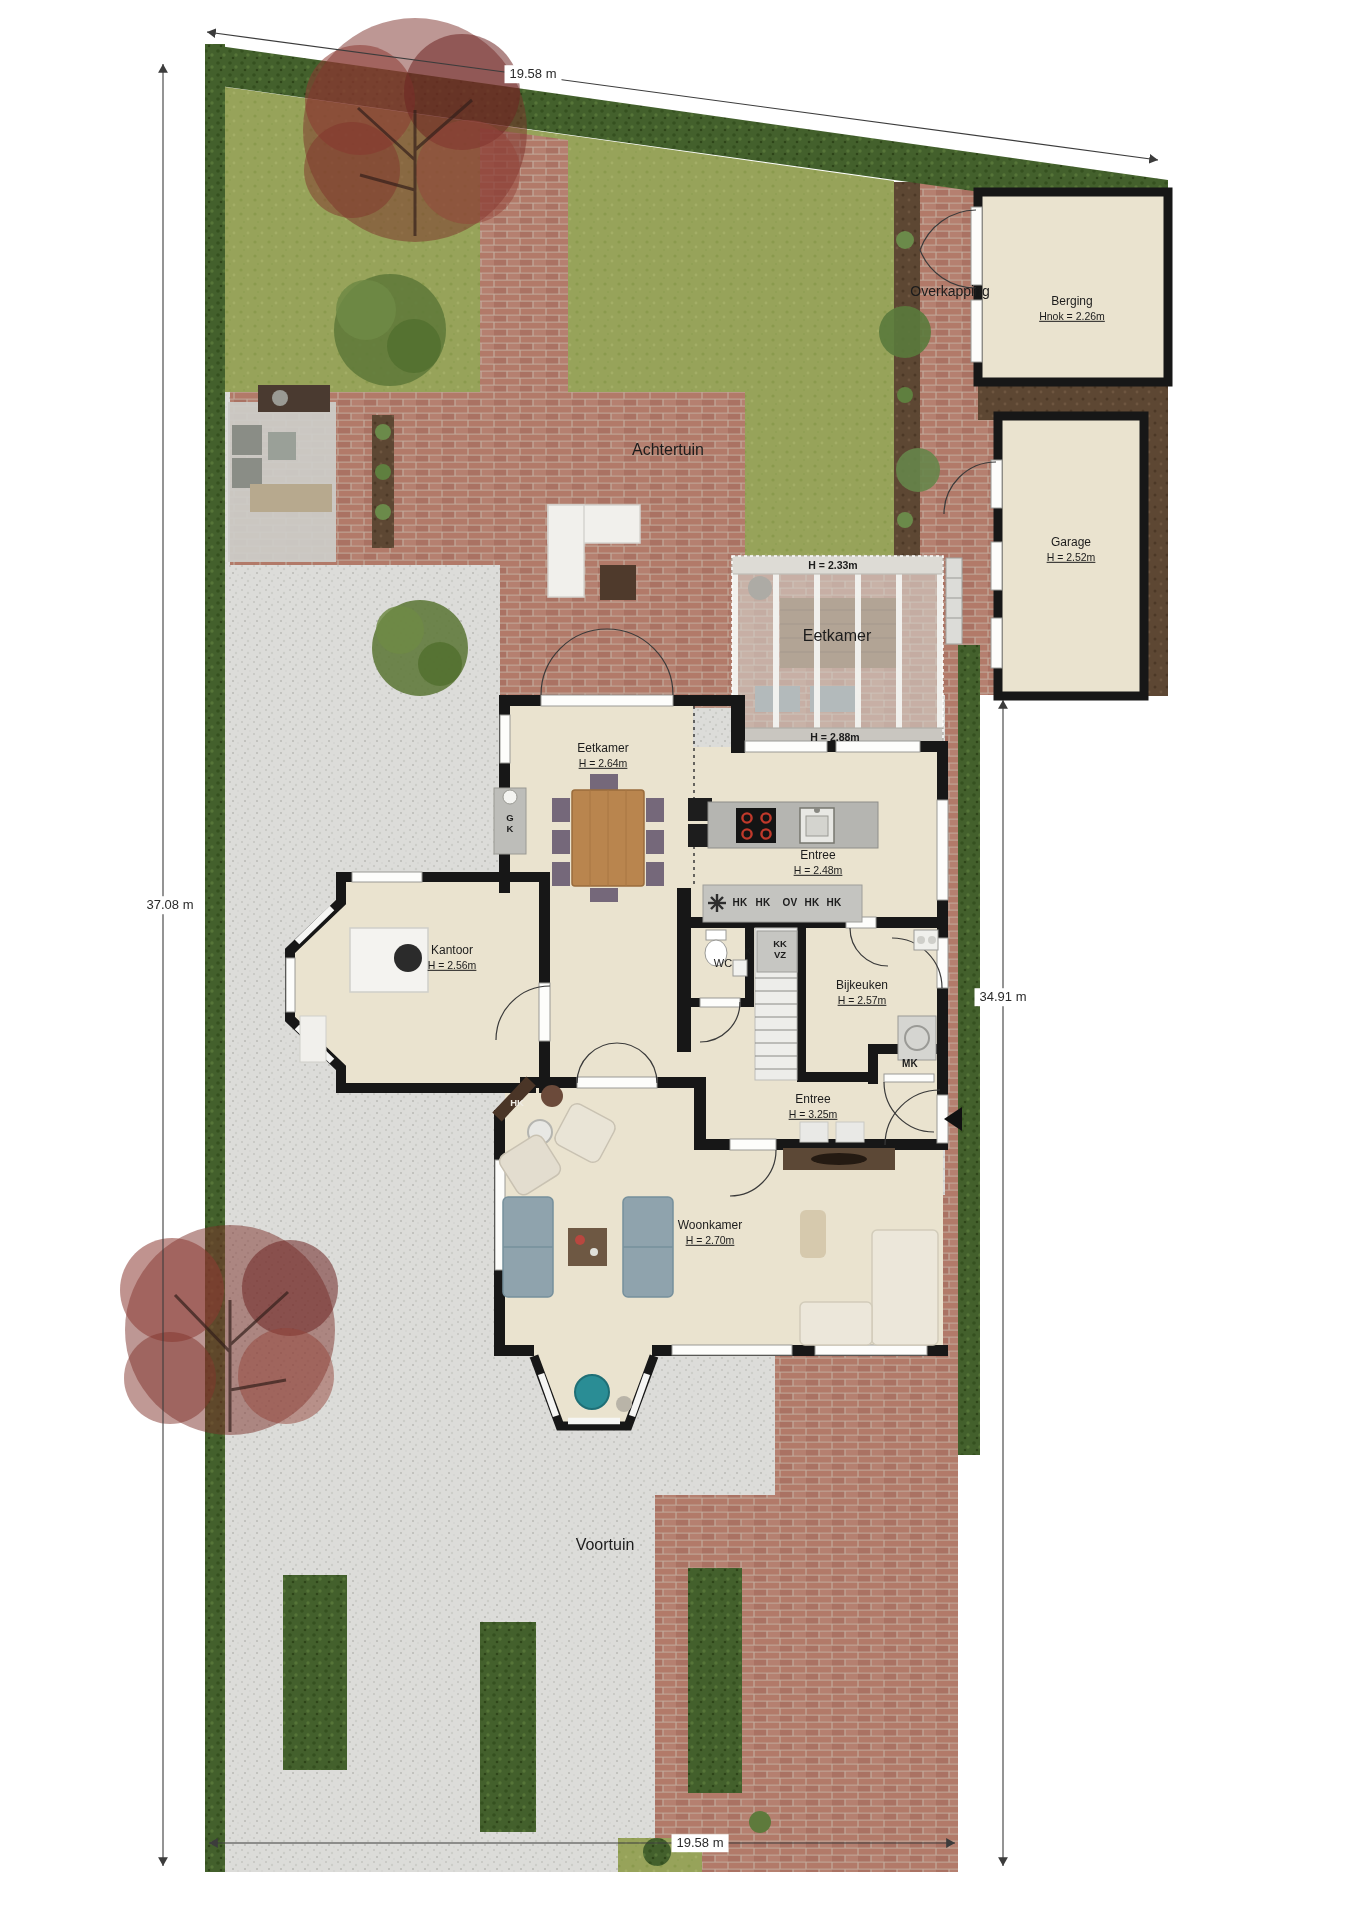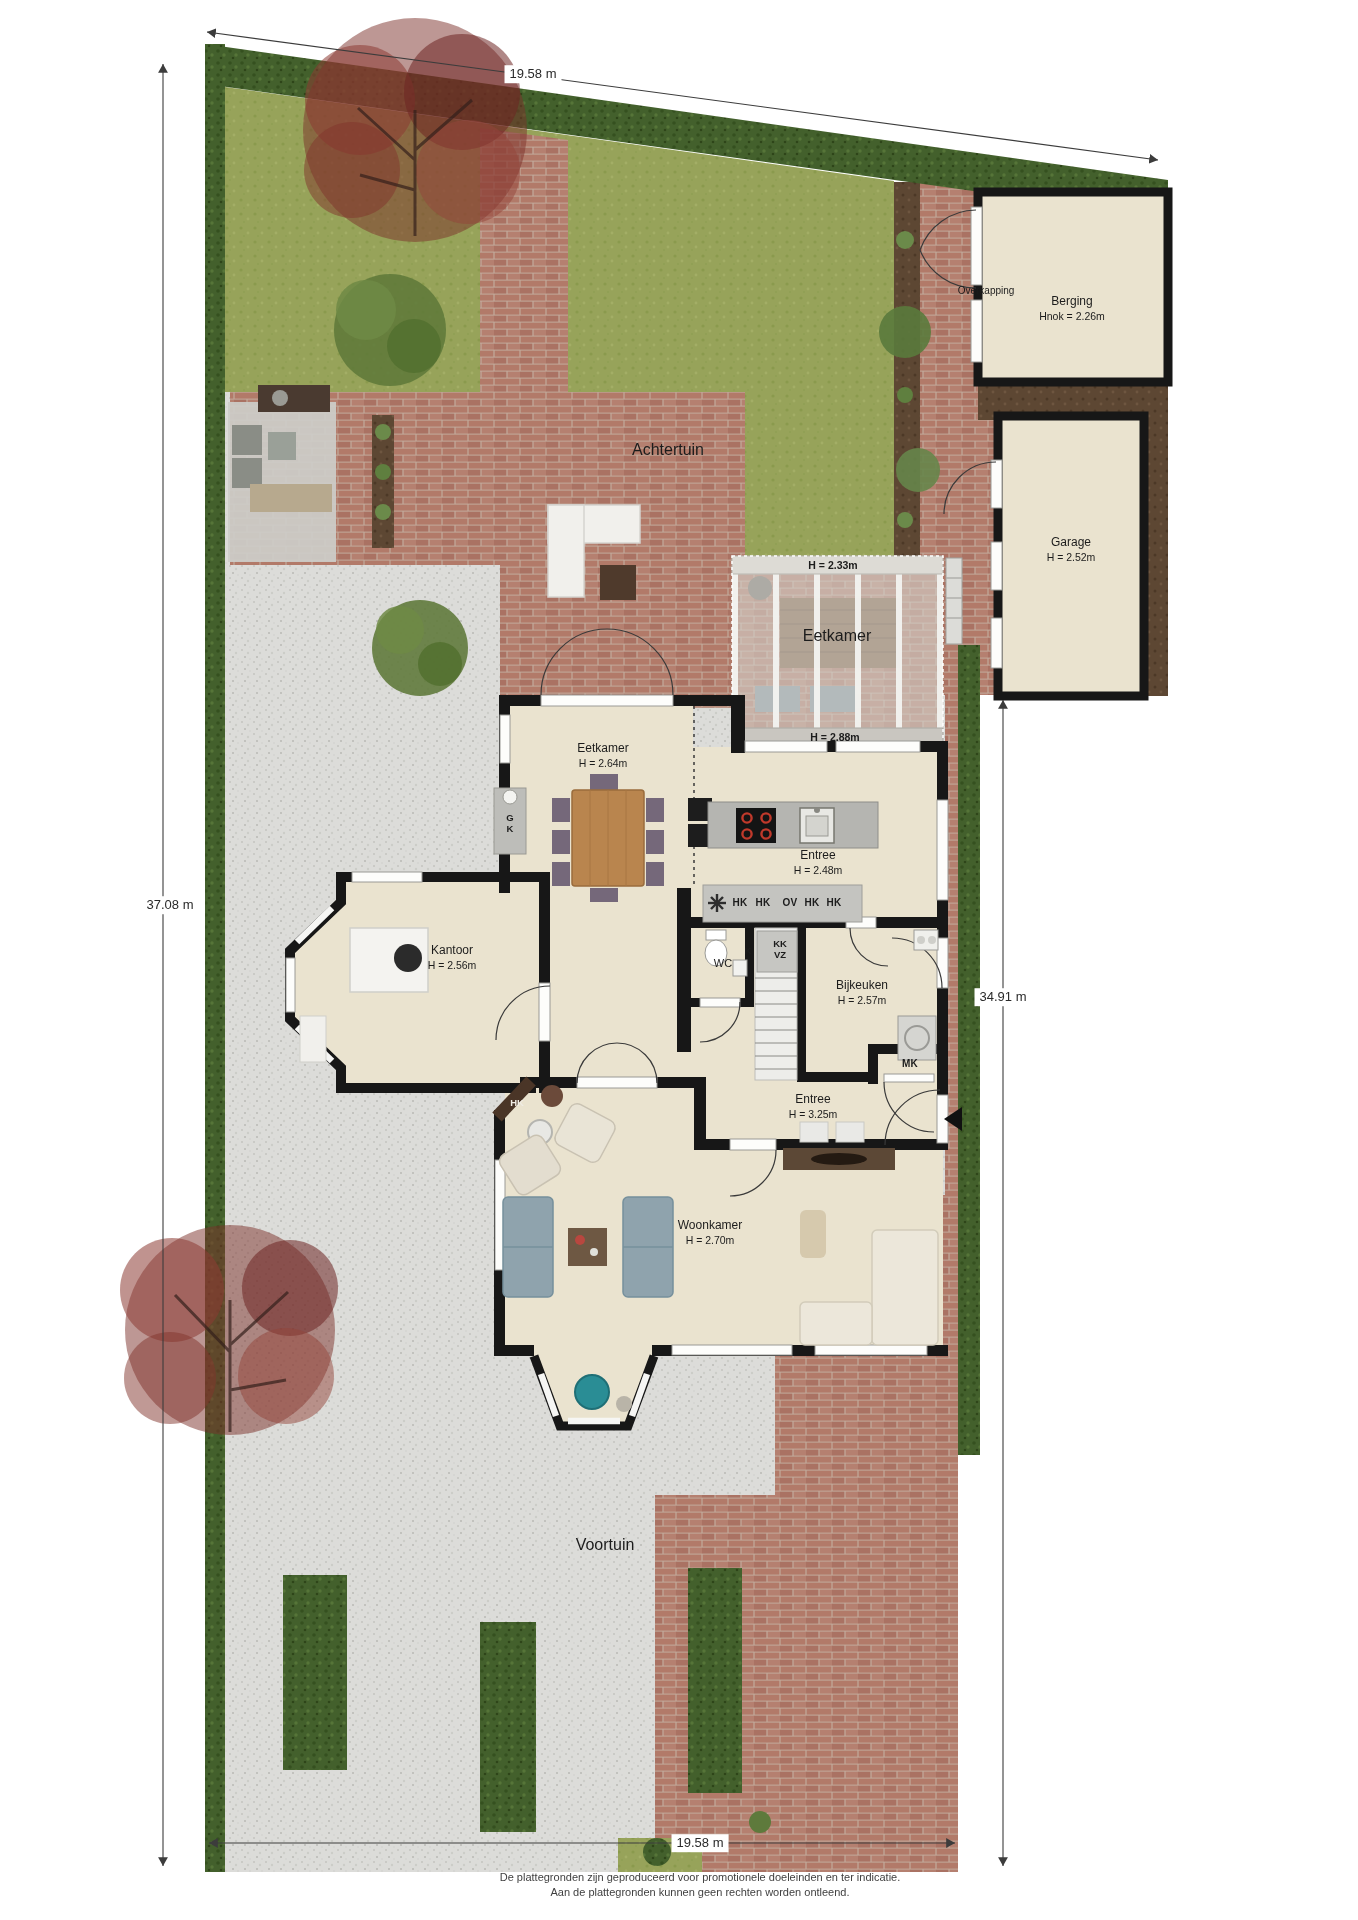--- a/index.html
+++ b/index.html
@@ -2,26 +2,26 @@
 <html><head>
 <meta charset="utf-8">
 <style>
   html,body{margin:0;padding:0;background:#ffffff;}
   .stage{position:relative;width:1358px;height:1920px;background:#fff;overflow:hidden;
          font-family:"Liberation Sans", sans-serif;}
   .stage svg{position:absolute;left:0;top:0;}
   .lbl{position:absolute;transform:translate(-50%,-50%);text-align:center;white-space:nowrap;
        color:#1c1c1c;font-size:12px;line-height:1.35;z-index:5;}
   .lbl span{display:block;}
-  .lbl .sub{font-size:10.5px;}
+  .lbl .sub{font-size:10.5px;text-decoration:underline;}
   .dim{font-size:13px;background:#fff;padding:0 5px;color:#2a2a2a;z-index:6;}
   .small{font-size:10px;font-weight:bold;letter-spacing:.2px;}
   .tiny{font-size:9.5px;font-weight:bold;line-height:1.15;}
   .single{font-size:16px;}
-  .single10{font-size:10px;margin-left:36px;}
+  .single10{font-size:14px;}
   .bold10{font-size:10.5px;font-weight:bold;}
   .footer{position:absolute;left:700px;top:1885px;transform:translate(-50%,-50%);
           text-align:center;font-size:11px;color:#3f3f3f;line-height:1.35;white-space:nowrap;}
 </style>
 </head>
 <body>
 
 <div class="stage">
 
 <svg width="1358" height="1920" viewBox="0 0 1358 1920">
@@ -462,18 +462,14 @@
   <span>KK</span>
       <span>VZ</span>
     </div>
 <div class="lbl small" style="left:910px;top:1064px">
       <span>MK</span>
     </div>
 <div class="lbl tiny" style="left:517px;top:1103px;color:#f0ece4">
       <span>HK</span>
     </div>
 
-<div class="footer">
-  <div>De plattegronden zijn geproduceerd voor promotionele doeleinden en ter indicatie.</div>
-  <div>Aan de plattegronden kunnen geen rechten worden ontleend.</div>
+
 </div>
 
-</div>
-
 </body></html>

